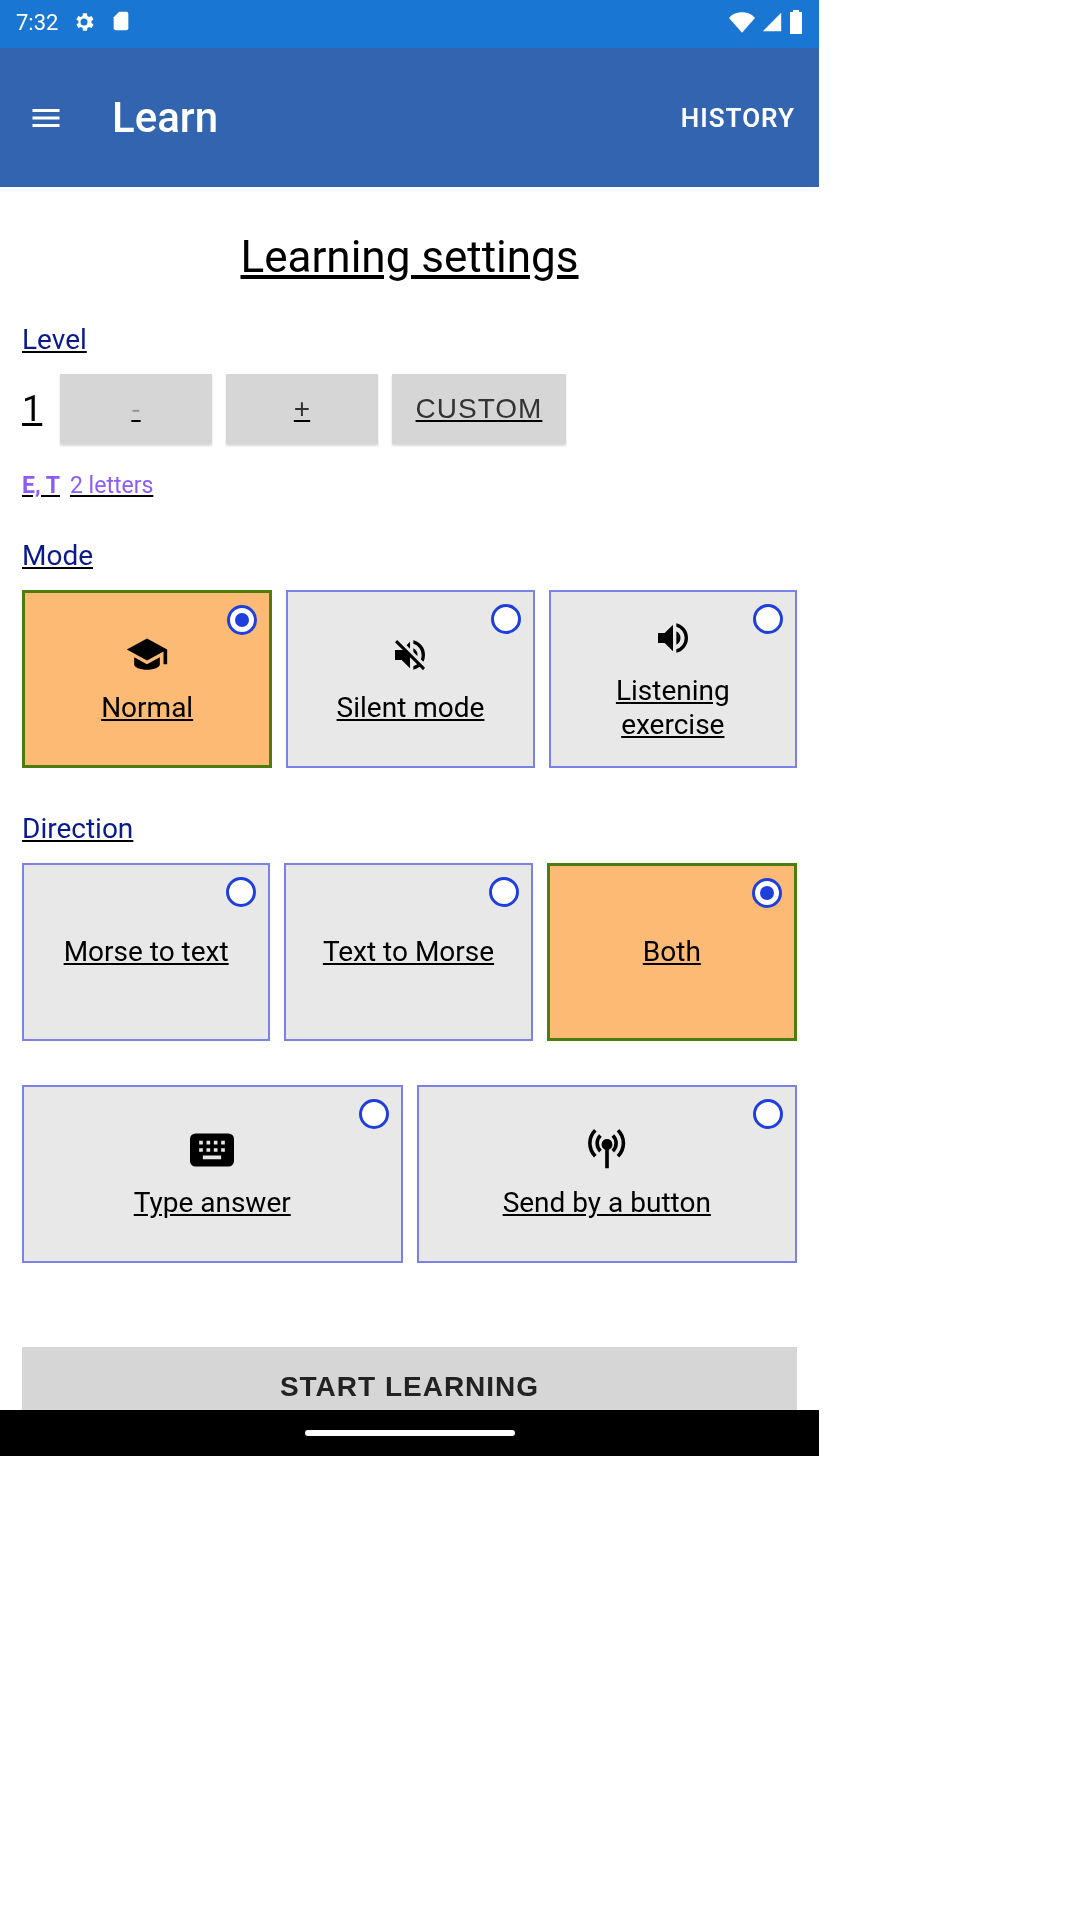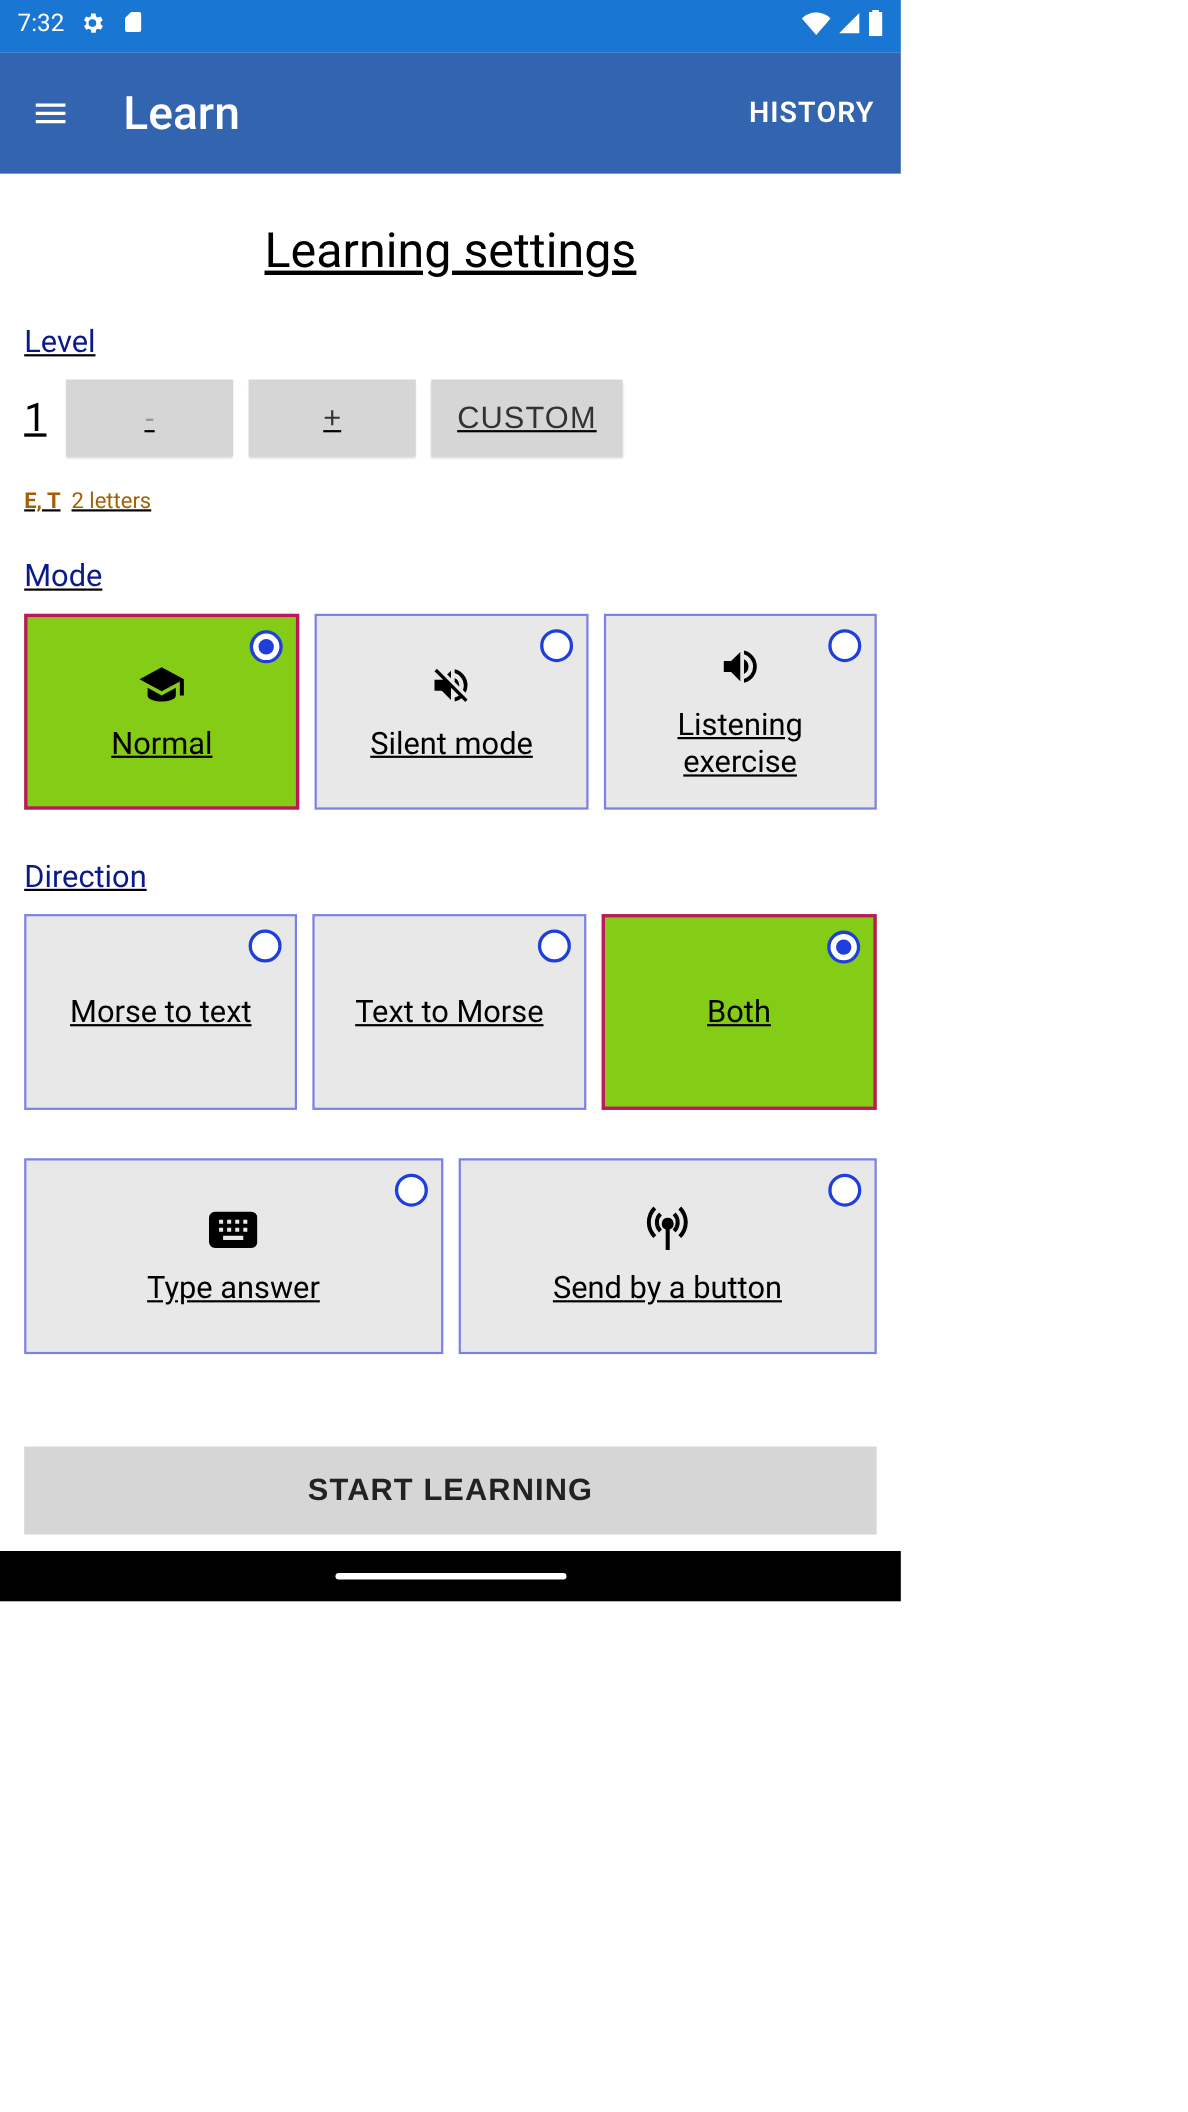--- a/index.html
+++ b/index.html
@@ -6,54 +6,54 @@
   html, body { width: 819px; height: 1456px; font-family: Roboto, "Helvetica Neue", Arial, sans-serif; background:#fff; color:#000; }
   body { display:flex; flex-direction:column; }
 
   
   .status-bar { height:48px; background:#1976d2; color:#fff; display:flex; align-items:center; padding:0 16px; font-size:22px; }
   .status-left { display:flex; gap:14px; }
   .status-right { margin-left:auto; display:flex; align-items:center; gap:6px; }
   .status-bar svg { fill:#fff; }
 
   
-  .app-bar { height:110px; background:#3364b0; color:#fff; display:flex; align-items:center; padding:0 24px; }
+  .app-bar { height:139px; background:#3364b0; color:#fff; display:flex; align-items:center; padding:0 24px; }
   .app-bar .menu { width:44px; height:44px; display:flex; align-items:center; justify-content:center; }
   .app-bar .title { font-size:42px; font-weight:500; margin-left:44px; }
   .app-bar .history { margin-left:auto; font-size:26px; font-weight:600; letter-spacing:1px; }
 
   
   .content { flex:1; background:#fff; padding:44px 22px 0 22px; overflow:hidden;text-decoration:underline; }
   .page-title { text-align:center; font-size:44px; font-weight:400; margin-bottom:40px; }
 
   .section-label { color:#0a1a8a; font-size:28px; margin-bottom:18px; }
 
   
   .level-row { display:flex; align-items:center; gap:14px; margin-bottom:28px; }
   .level-value { font-size:36px; width:24px; text-align:left; }
   .flat-btn { background:#d6d6d6; border:none; height:70px; width:152px; font-size:28px; font-weight:500; color:#333; box-shadow:0 2px 2px rgba(0,0,0,0.15); }
   .flat-btn.disabled { color:#9a9a9a; }
   .flat-btn.custom { width:174px; letter-spacing:1px;text-align:center; }
 
-  .level-hint { font-size:20px; color:#a16207; margin-bottom:40px; }
+  .level-hint { font-size:23px; color:#8b5cf6; margin-bottom:40px; }
   .level-hint .chars { font-weight:700; margin-right:10px; }
 
   
   .card-row { display:flex; gap:14px; margin-bottom:44px; }
   .card {
     flex:1 1 0;
     height:178px;
     background:#e8e8e8;
     border:2px solid #7a82e8;
     position:relative;
     display:flex; flex-direction:column; align-items:center; justify-content:center;
     padding:12px;
     text-align:center;
   }
-  .card.selected { background:#84cc16; border:3px solid #be185d; }
+  .card.selected { background:#fdba74; border:3px solid #4d7c0f; }
   .card .card-icon { height:44px; margin-bottom:14px; display:flex; align-items:center; justify-content:center; }
   .card .card-icon svg { fill:#000; }
   .card-label { font-size:28px; line-height:1.2; }
 
   .radio {
     position:absolute; top:12px; right:12px;
     width:30px; height:30px; border-radius:50%;
     border:3px solid #1e3fdc; background:#fff;
     display:flex; align-items:center; justify-content:center;
   }

